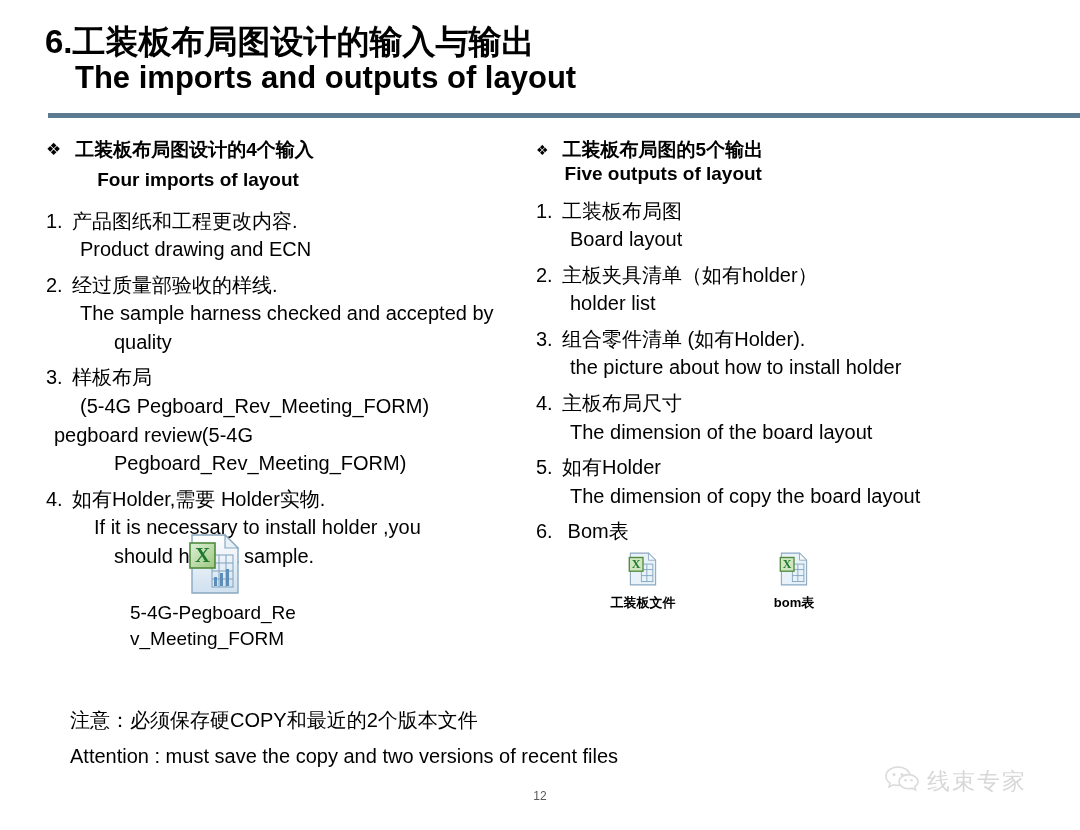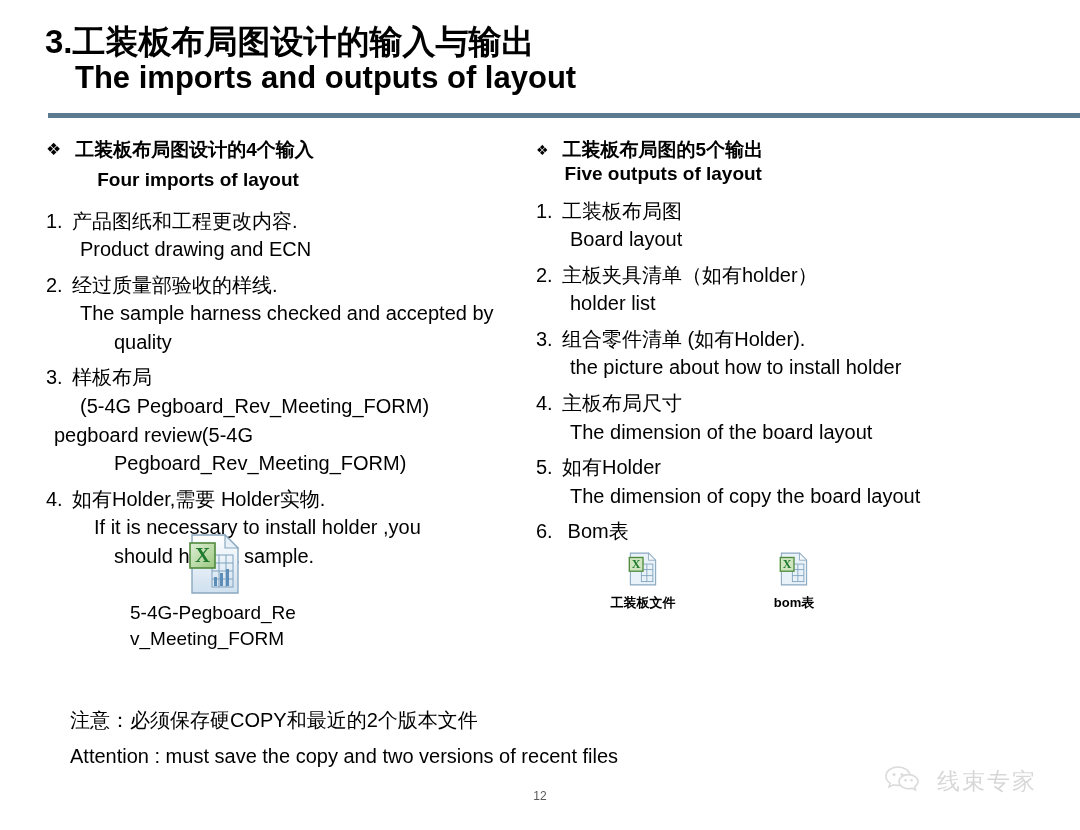--- a/index.html
+++ b/index.html
@@ -176,37 +176,37 @@
     text-align: center;
     font-size: 12px;
     color: #595959;
   }
   .watermark {
     position: absolute;
     left: 885px;
     top: 765px;
     display: flex;
     align-items: center;
-    gap: 18px;
+    gap: 8px;
     opacity: 0.30;
   }
   .watermark .wm-text {
     font-size: 23px;
     color: #7d7d7d;
     letter-spacing: 2px;
     font-family: "DejaVu Sans", sans-serif;
   }
 </style>
 </head>
 <body>
 
 <div class="slide">
 
   <div class="title-block">
-    <div class="title-cn">3.工装板布局图设计的输入与输出</div>
+    <div class="title-cn">6.工装板布局图设计的输入与输出</div>
     <div class="title-en">The imports and outputs of layout</div>
   </div>
   <div class="title-rule"></div>
 
   <div class="col col-left">
 
     <div class="head-row">
       <span class="bullet-diamond">❖</span>
       <span class="head-texts">
         <div class="head-cn">工装板布局图设计的4个输入</div>

